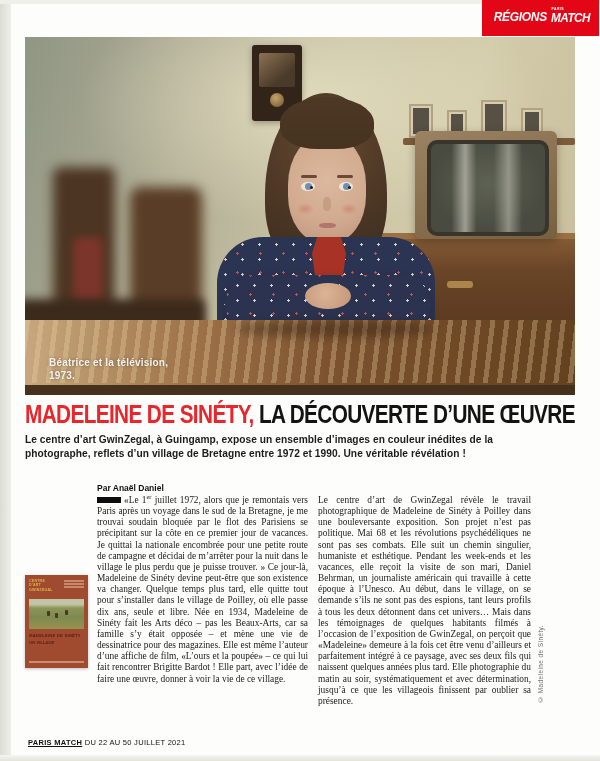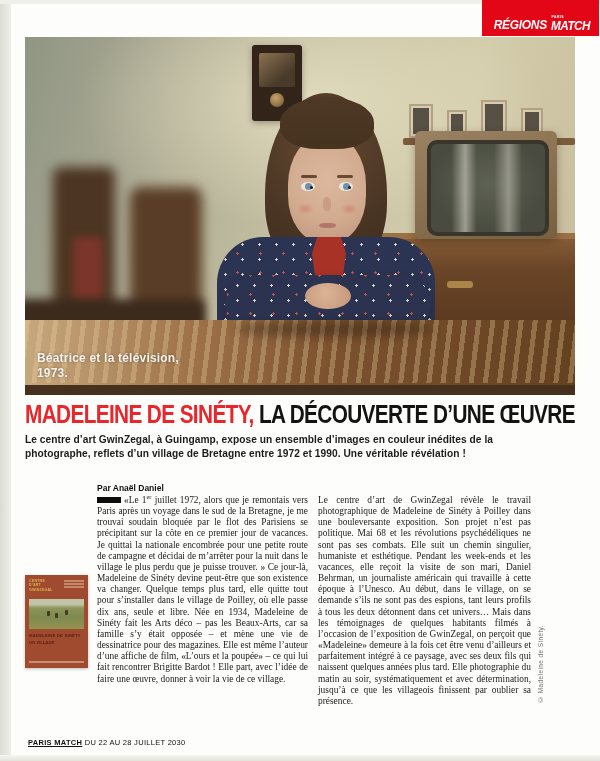--- a/index.html
+++ b/index.html
@@ -7,21 +7,21 @@
           font-family:"Liberation Sans",sans-serif;}
   
   .scan-left{position:absolute;left:0;top:0;width:11px;height:761px;
              background:linear-gradient(to right,#dcdcd5,#efefe9);}
   .scan-top{position:absolute;left:0;top:0;width:600px;height:4px;background:#f0f0ea;}
   .scan-bottom{position:absolute;left:0;bottom:0;width:600px;height:6px;background:#ececе6;
              background:linear-gradient(to top,#e3e3dc,#f6f6f1);}
 
   
   .badge{position:absolute;left:482px;top:0;width:117px;height:36px;background:#e30617;
-         display:flex;align-items:flex-end;justify-content:flex-end;padding:0 5px 4px 0;box-sizing:border-box;}
+         display:flex;align-items:flex-end;justify-content:flex-end;padding:0 5px 12px 0;box-sizing:border-box;}
   .badge .regions{color:#fff;font-weight:900;font-style:italic;font-size:13px;letter-spacing:-0.3px;
          transform:scaleX(0.92);transform-origin:right bottom;}
   .badge .match-stack{display:flex;flex-direction:column;align-items:flex-start;margin-left:4px;line-height:1;}
   .badge .paris{color:#fff;font-size:3.5px;font-weight:700;letter-spacing:0.4px;margin-left:1px;}
   .badge .match{color:#fff;font-weight:900;font-style:italic;font-size:13px;letter-spacing:-0.5px;
          transform:scaleX(0.9);transform-origin:left bottom;}
 
   
   .photo{position:absolute;left:25px;top:37px;width:550px;height:358px;overflow:hidden;background:#bdb89a;}
   .wall{position:absolute;inset:0;
@@ -88,21 +88,21 @@
   .scarf{position:absolute;left:287px;top:200px;width:34px;height:92px;background:#a93226;
         clip-path:polygon(15% 0,85% 0,100% 18%,70% 100%,30% 100%,0 18%);}
   .table{position:absolute;left:0;top:283px;width:550px;height:75px;
         background:linear-gradient(to right,#c7a87e 0%,#a1764c 28%,#7c522f 55%,#64411f 100%);}
   .table .streaks{position:absolute;inset:0 0 12px 0;
         background:repeating-linear-gradient(97deg,rgba(240,214,166,.38) 0 5px,rgba(0,0,0,0) 5px 14px);
         opacity:.8;}
   .table .edge{position:absolute;left:0;bottom:0;width:100%;height:10px;background:#46301e;}
   .armshadow{position:absolute;left:210px;top:284px;width:200px;height:16px;border-radius:50%;
         background:rgba(40,25,15,.4);filter:blur(5px);}
-  .photo-caption{position:absolute;left:12px;bottom:13px;color:#f4f2ec;font-size:12px;font-weight:700;
+  .photo-caption{position:absolute;left:24px;bottom:13px;color:#f4f2ec;font-size:10px;font-weight:700;
         line-height:1.3;letter-spacing:0.2px;text-shadow:0 0 3px rgba(0,0,0,.4);}
 
   
   .headline{position:absolute;left:25px;top:399px;width:560px;white-space:nowrap;
             transform:scaleX(0.8);transform-origin:left top;}
   .headline span{font-size:26px;font-weight:900;letter-spacing:-0.8px;font-family:"Liberation Sans",sans-serif;}
   .headline .red{color:#e8262b;}
   .headline .blk{color:#131313;}
   .standfirst{position:absolute;left:25px;top:432px;width:548px;color:#1c1c1c;
             font-size:10.5px;line-height:1.35;font-weight:700;letter-spacing:0.05px;
@@ -255,17 +255,17 @@
     <div class="title">MADELEINE DE SINÉTY</div>
     <div class="subtitle">UN VILLAGE</div>
     <div class="botline"></div>
   </div>
 
   <div class="credit">
     <span>© Madeleine de Sinéty.</span>
   </div>
 
   <div class="footer">
-    <span class="brand">PARIS MATCH</span><span> DU 22 AU 28 JUILLET 2030</span>
+    <span class="brand">PARIS MATCH</span><span> DU 22 AU 50 JUILLET 2021</span>
   </div>
 
   <div class="scan-bottom"></div>
 </div>
 
 </body></html>

